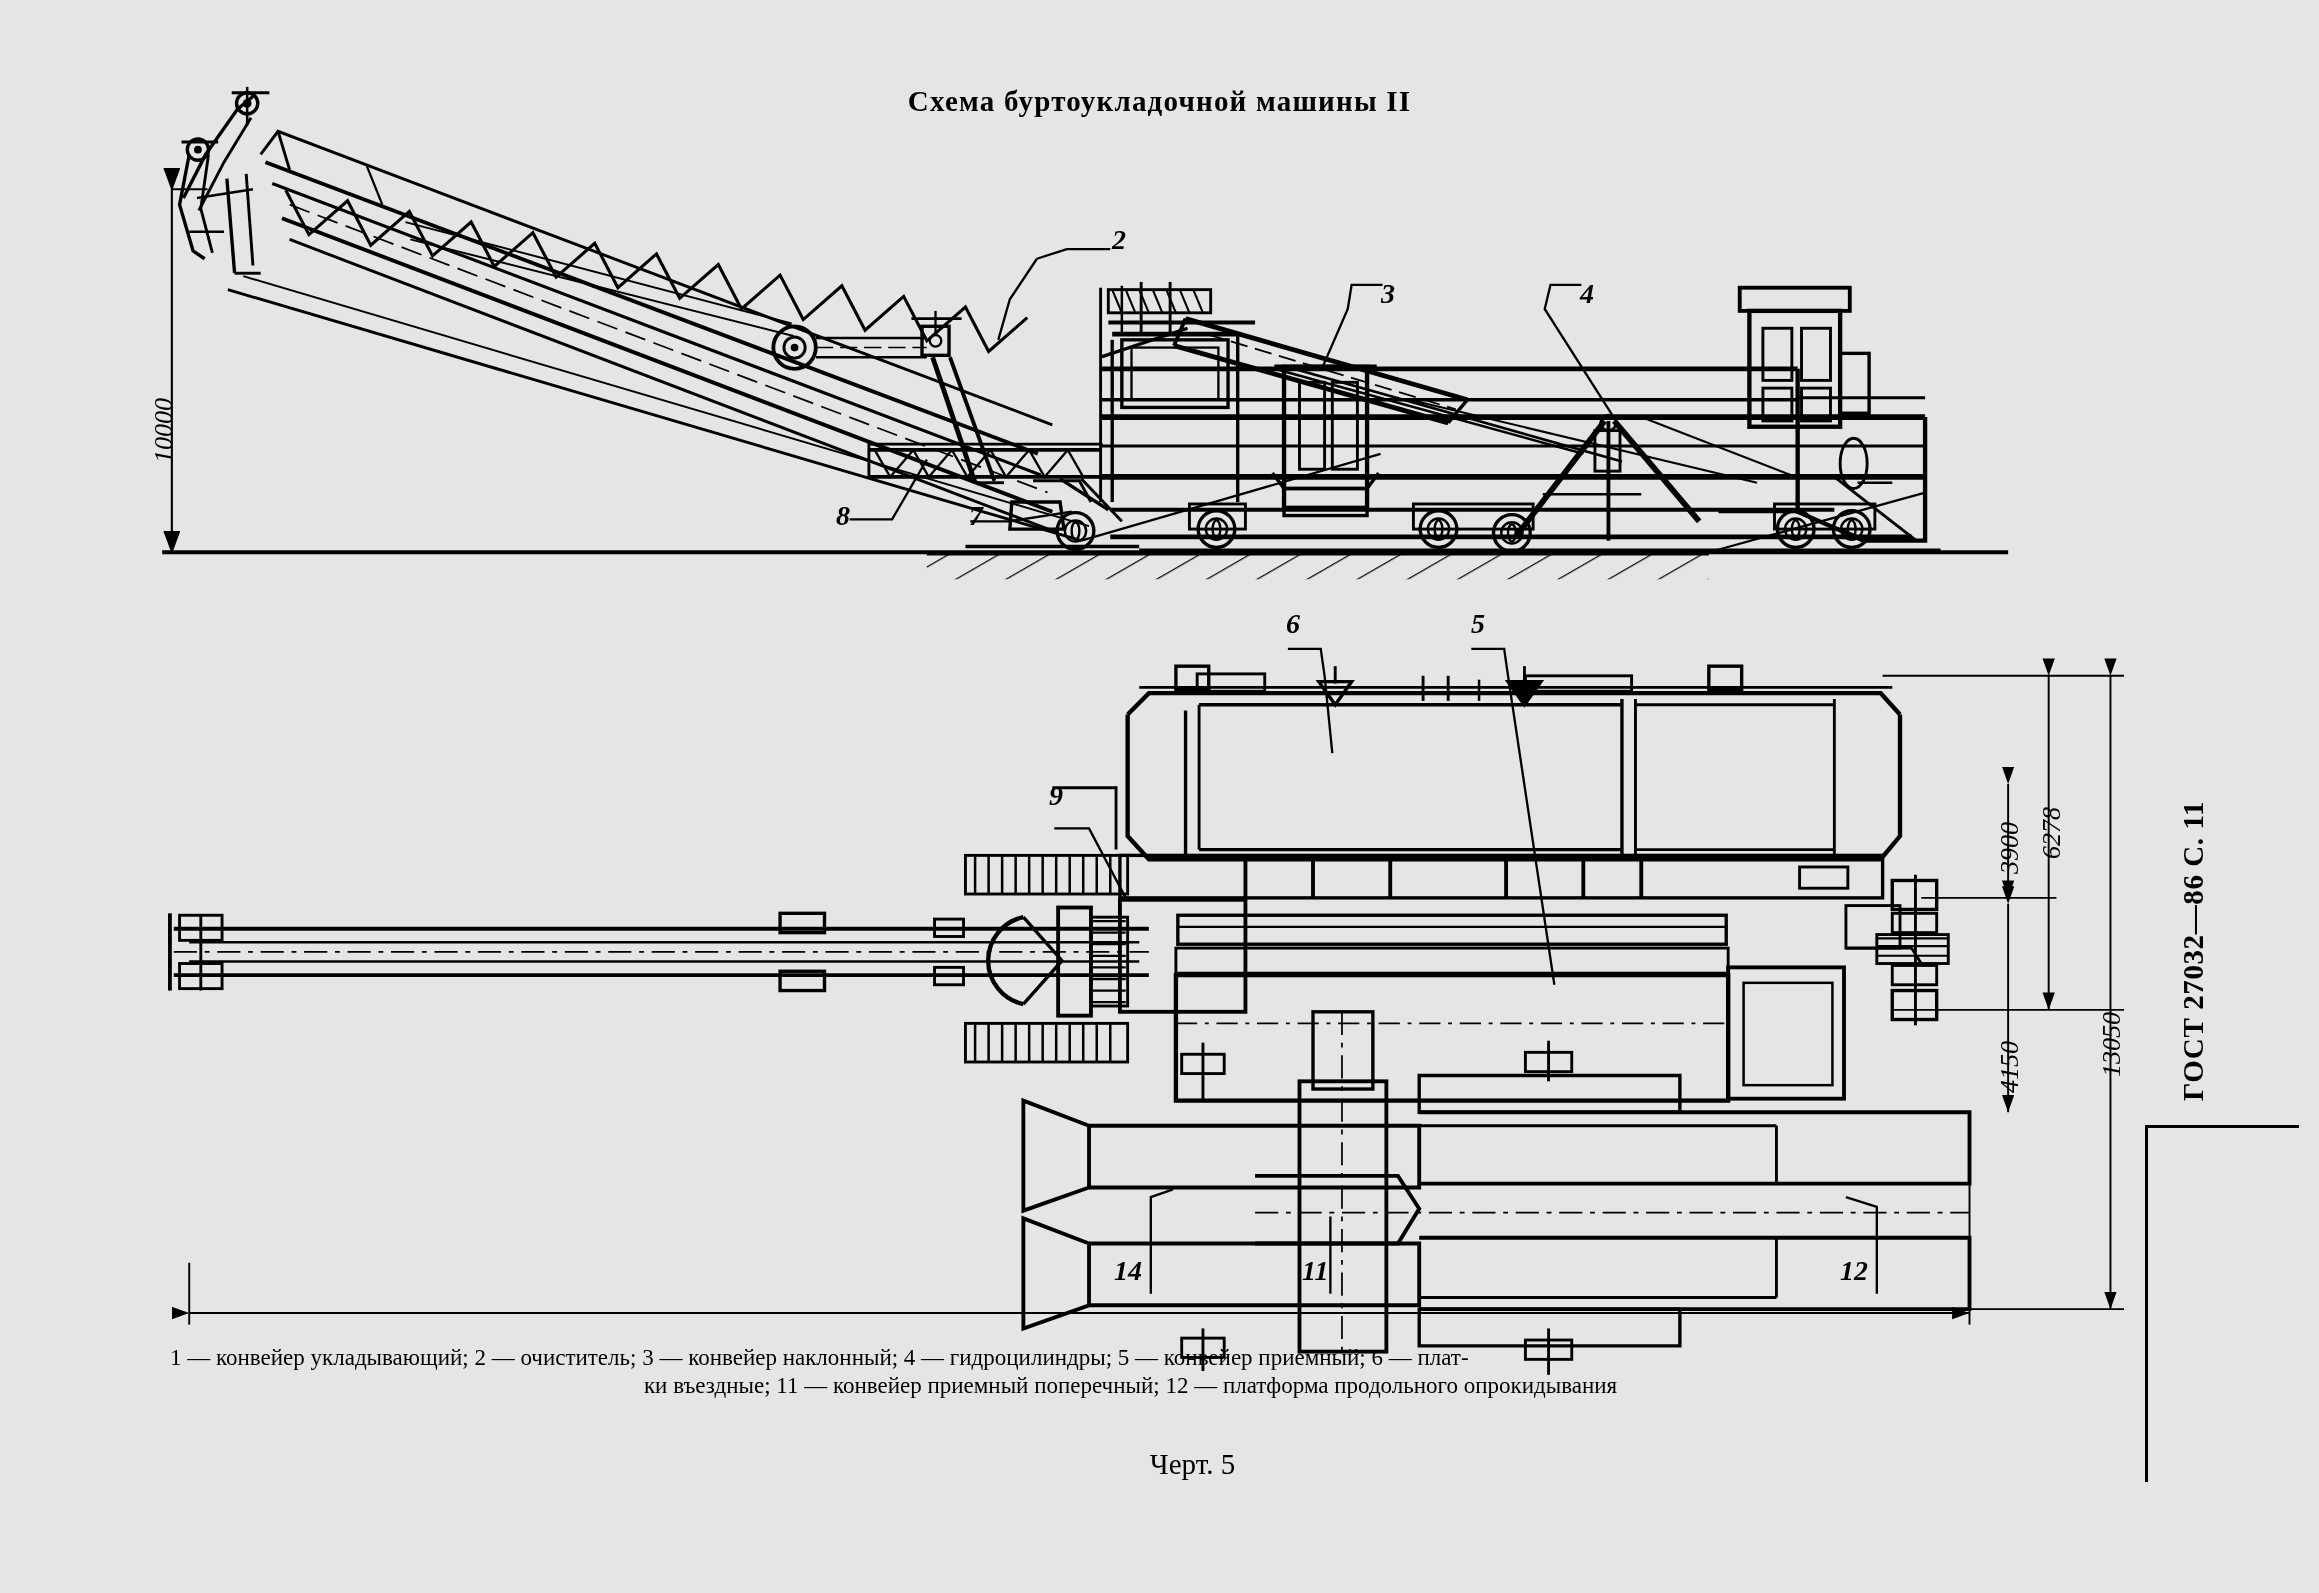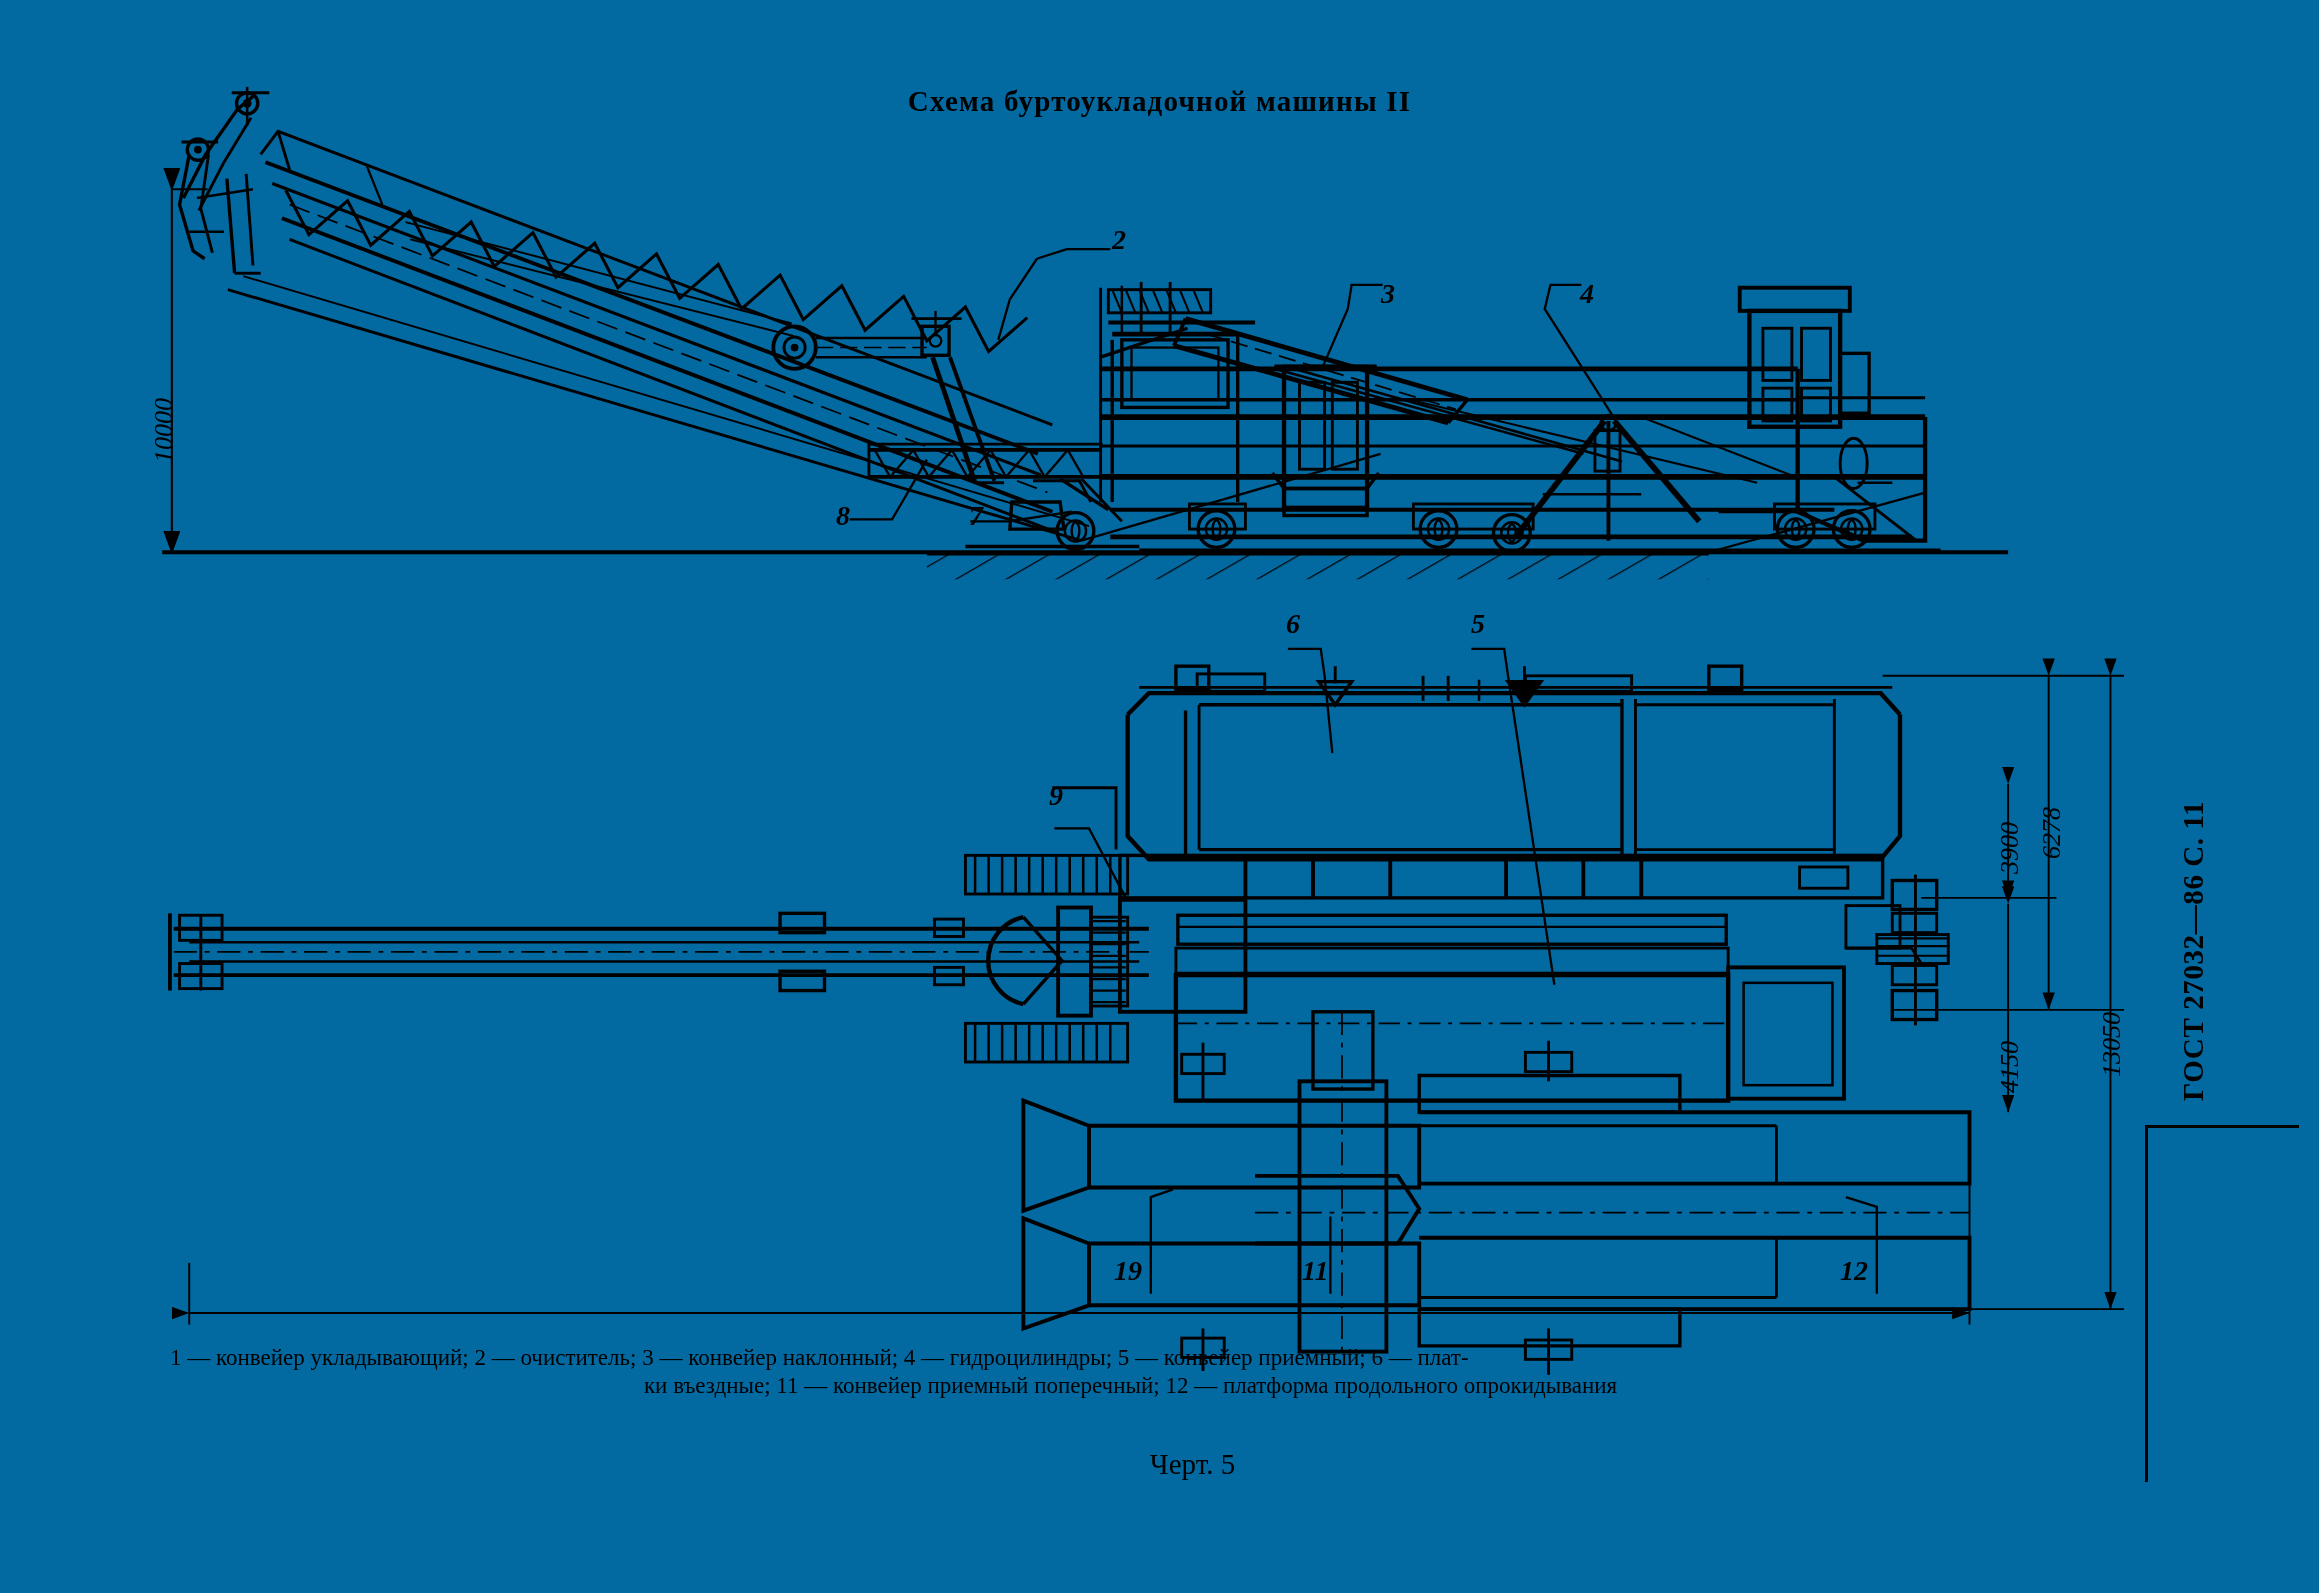--- a/index.html
+++ b/index.html
@@ -7,21 +7,21 @@
     padding: 0;
     background: #ffffff;
   }
   body {
     font-family: "Liberation Serif", serif;
   }
   #page {
     position: relative;
     width: 2319px;
     height: 1593px;
-    background: #0369a1;
+    background: #e5e5e5;
     overflow: hidden;
   }
   svg.layer {
     position: absolute;
     left: 0;
     top: 0;
     width: 2319px;
     height: 1593px;
   }
   .ttl {
@@ -523,21 +523,21 @@
   <div class="dim" style="left:1995px; top:1093px;">4150</div>
 
   <div class="callout" style="left:1112px; top:224px;">2</div>
   <div class="callout" style="left:1381px; top:278px;">3</div>
   <div class="callout" style="left:1580px; top:278px;">4</div>
   <div class="callout" style="left:1471px; top:608px;">5</div>
   <div class="callout" style="left:1286px; top:608px;">6</div>
   <div class="callout" style="left:969px; top:500px;">7</div>
   <div class="callout" style="left:836px;  top:500px;">8</div>
   <div class="callout" style="left:1049px; top:780px;">9</div>
-  <div class="callout" style="left:1114px; top:1255px;">19</div>
+  <div class="callout" style="left:1114px; top:1255px;">14</div>
   <div class="callout" style="left:1302px; top:1255px;">11</div>
   <div class="callout" style="left:1840px; top:1255px;">12</div>
 
   <div class="caption">
     <div>1 — конвейер укладывающий;  2 — очиститель;  3 — конвейер  наклонный;  4 — гидроцилиндры;  5 — конвейер приемный;  6 — плат-</div>
     <div class="l3">ки въездные;  11 — конвейер приемный поперечный;  12 — платформа продольного опрокидывания</div>
   </div>
 
   <div class="chert">Черт. 5</div>
 

